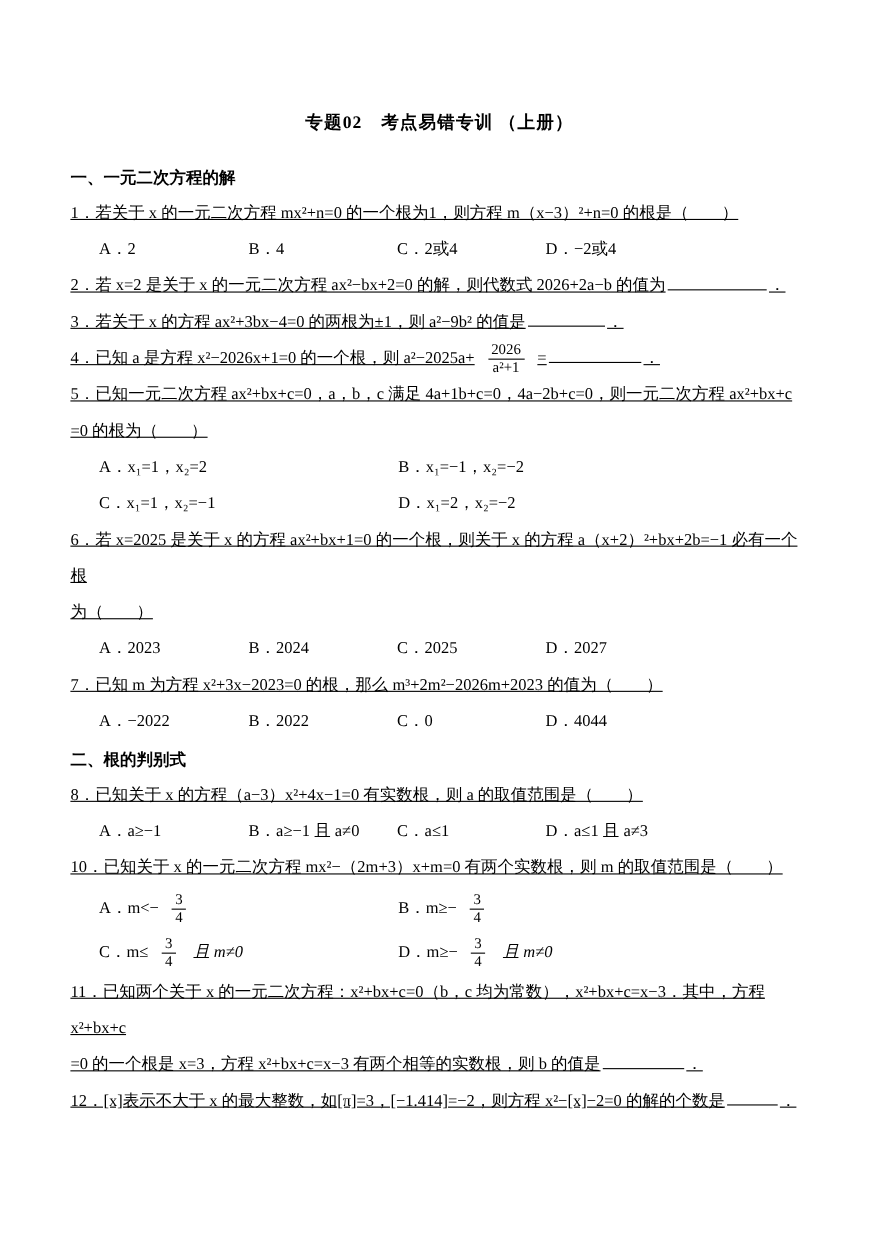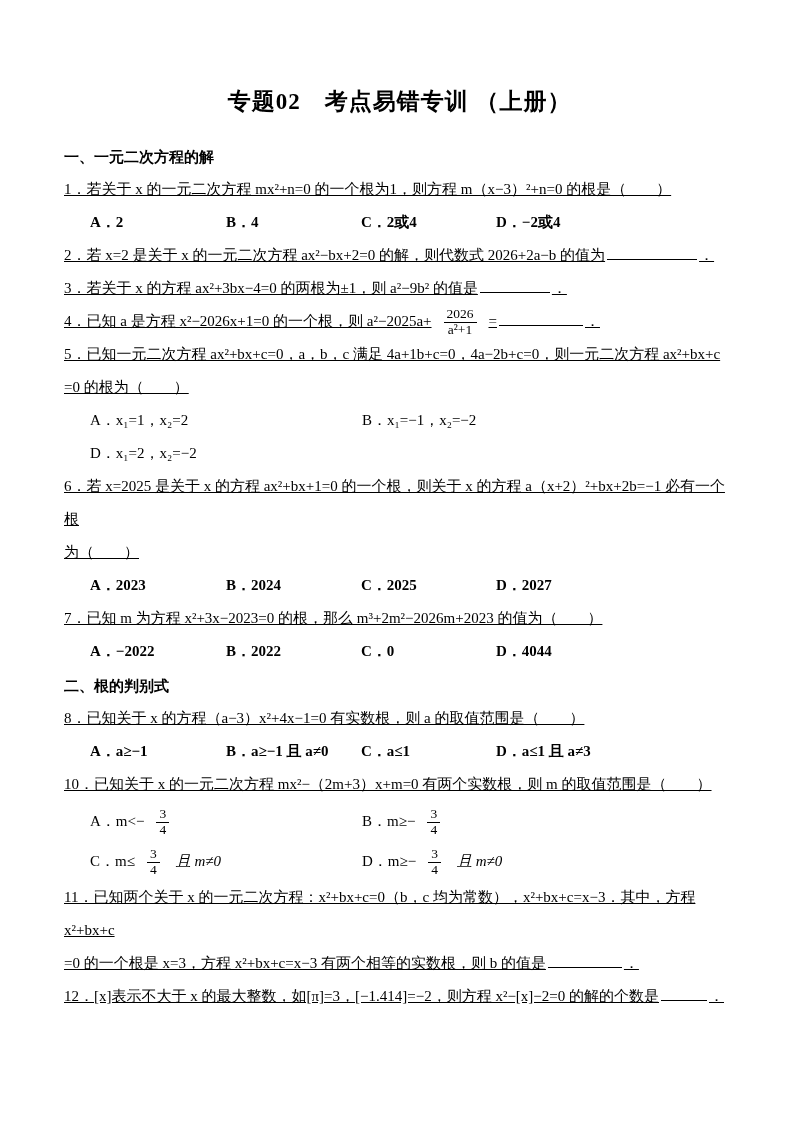--- a/index.html
+++ b/index.html
@@ -4,28 +4,28 @@
 <style>
   * { margin:0; padding:0; box-sizing:border-box; }
   html,body { background:#ffffff; }
   body {
     width:793px; height:1122px; margin:0 auto; color:#000;
     font-family:"Liberation Serif","DejaVu Serif",serif;
     font-size:15px; overflow:hidden;
   }
   .page { padding:86px 58px 0 64px; }
   .title {
-    text-align:center; font-size:23px; font-weight:bold;
-    letter-spacing:1px; margin-bottom:24px;
+    text-align:center; font-size:16px; font-weight:bold;
+    letter-spacing:1px; margin-bottom:24px;margin-top:15px;
   }
   .section-heading { font-weight:bold; line-height:32px; margin-top:2px; }
   .problem { margin:0; }
   .line { line-height:33px;text-decoration:underline; }
   .options { line-height:33px; }
-  .options4 { display:grid; grid-template-columns:136px 135px 135px auto; margin-left:26px;font-weight:bold; }
+  .options4 { display:grid; grid-template-columns:136px 135px 135px auto; margin-left:26px; }
   .options2 { display:grid; grid-template-columns:272px auto; margin-left:26px; }
   .options2.tall .opt { line-height:40px; }
   .opt { white-space:nowrap; }
   .blank {
     display:inline-block; border-bottom:1px solid #000;
     height:15px; vertical-align:baseline; margin:0 2px;
   }
   .frac {
     display:inline-block; vertical-align:middle; text-align:center;
     line-height:1.1; font-size:13.5px; margin:0 12px;
@@ -64,20 +64,21 @@
   <div class="problem">
     <div class="line"><span>4．已知 a 是方程 x²−2026x+1=0 的一个根，则 a²−2025a+</span><span class="frac"><span class="fnum">2026</span><span class="fden">a²+1</span></span><span>=</span><span class="blank" style="width:84px"></span><span>．</span></div>
   </div>
 
   <div class="problem">
     <div class="line">5．已知一元二次方程 ax²+bx+c=0，a，b，c 满足 4a+1b+c=0，4a−2b+c=0，则一元二次方程 ax²+bx+c</div>
     <div class="line">=0 的根为（　　）</div>
     <div class="options options2">
       <span class="opt">A．x₁=1，x₂=2</span>
       <span class="opt">B．x₁=−1，x₂=−2</span>
+      <span class="opt">C．x₁=1，x₂=−1</span>
       <span class="opt">D．x₁=2，x₂=−2</span>
     </div>
   </div>
 
   <div class="problem">
     <div class="line">6．若 x=2025 是关于 x 的方程 ax²+bx+1=0 的一个根，则关于 x 的方程 a（x+2）²+bx+2b=−1 必有一个根</div>
     <div class="line">为（　　）</div>
     <div class="options options4">
       <span class="opt">A．2023</span>
       <span class="opt">B．2024</span>

